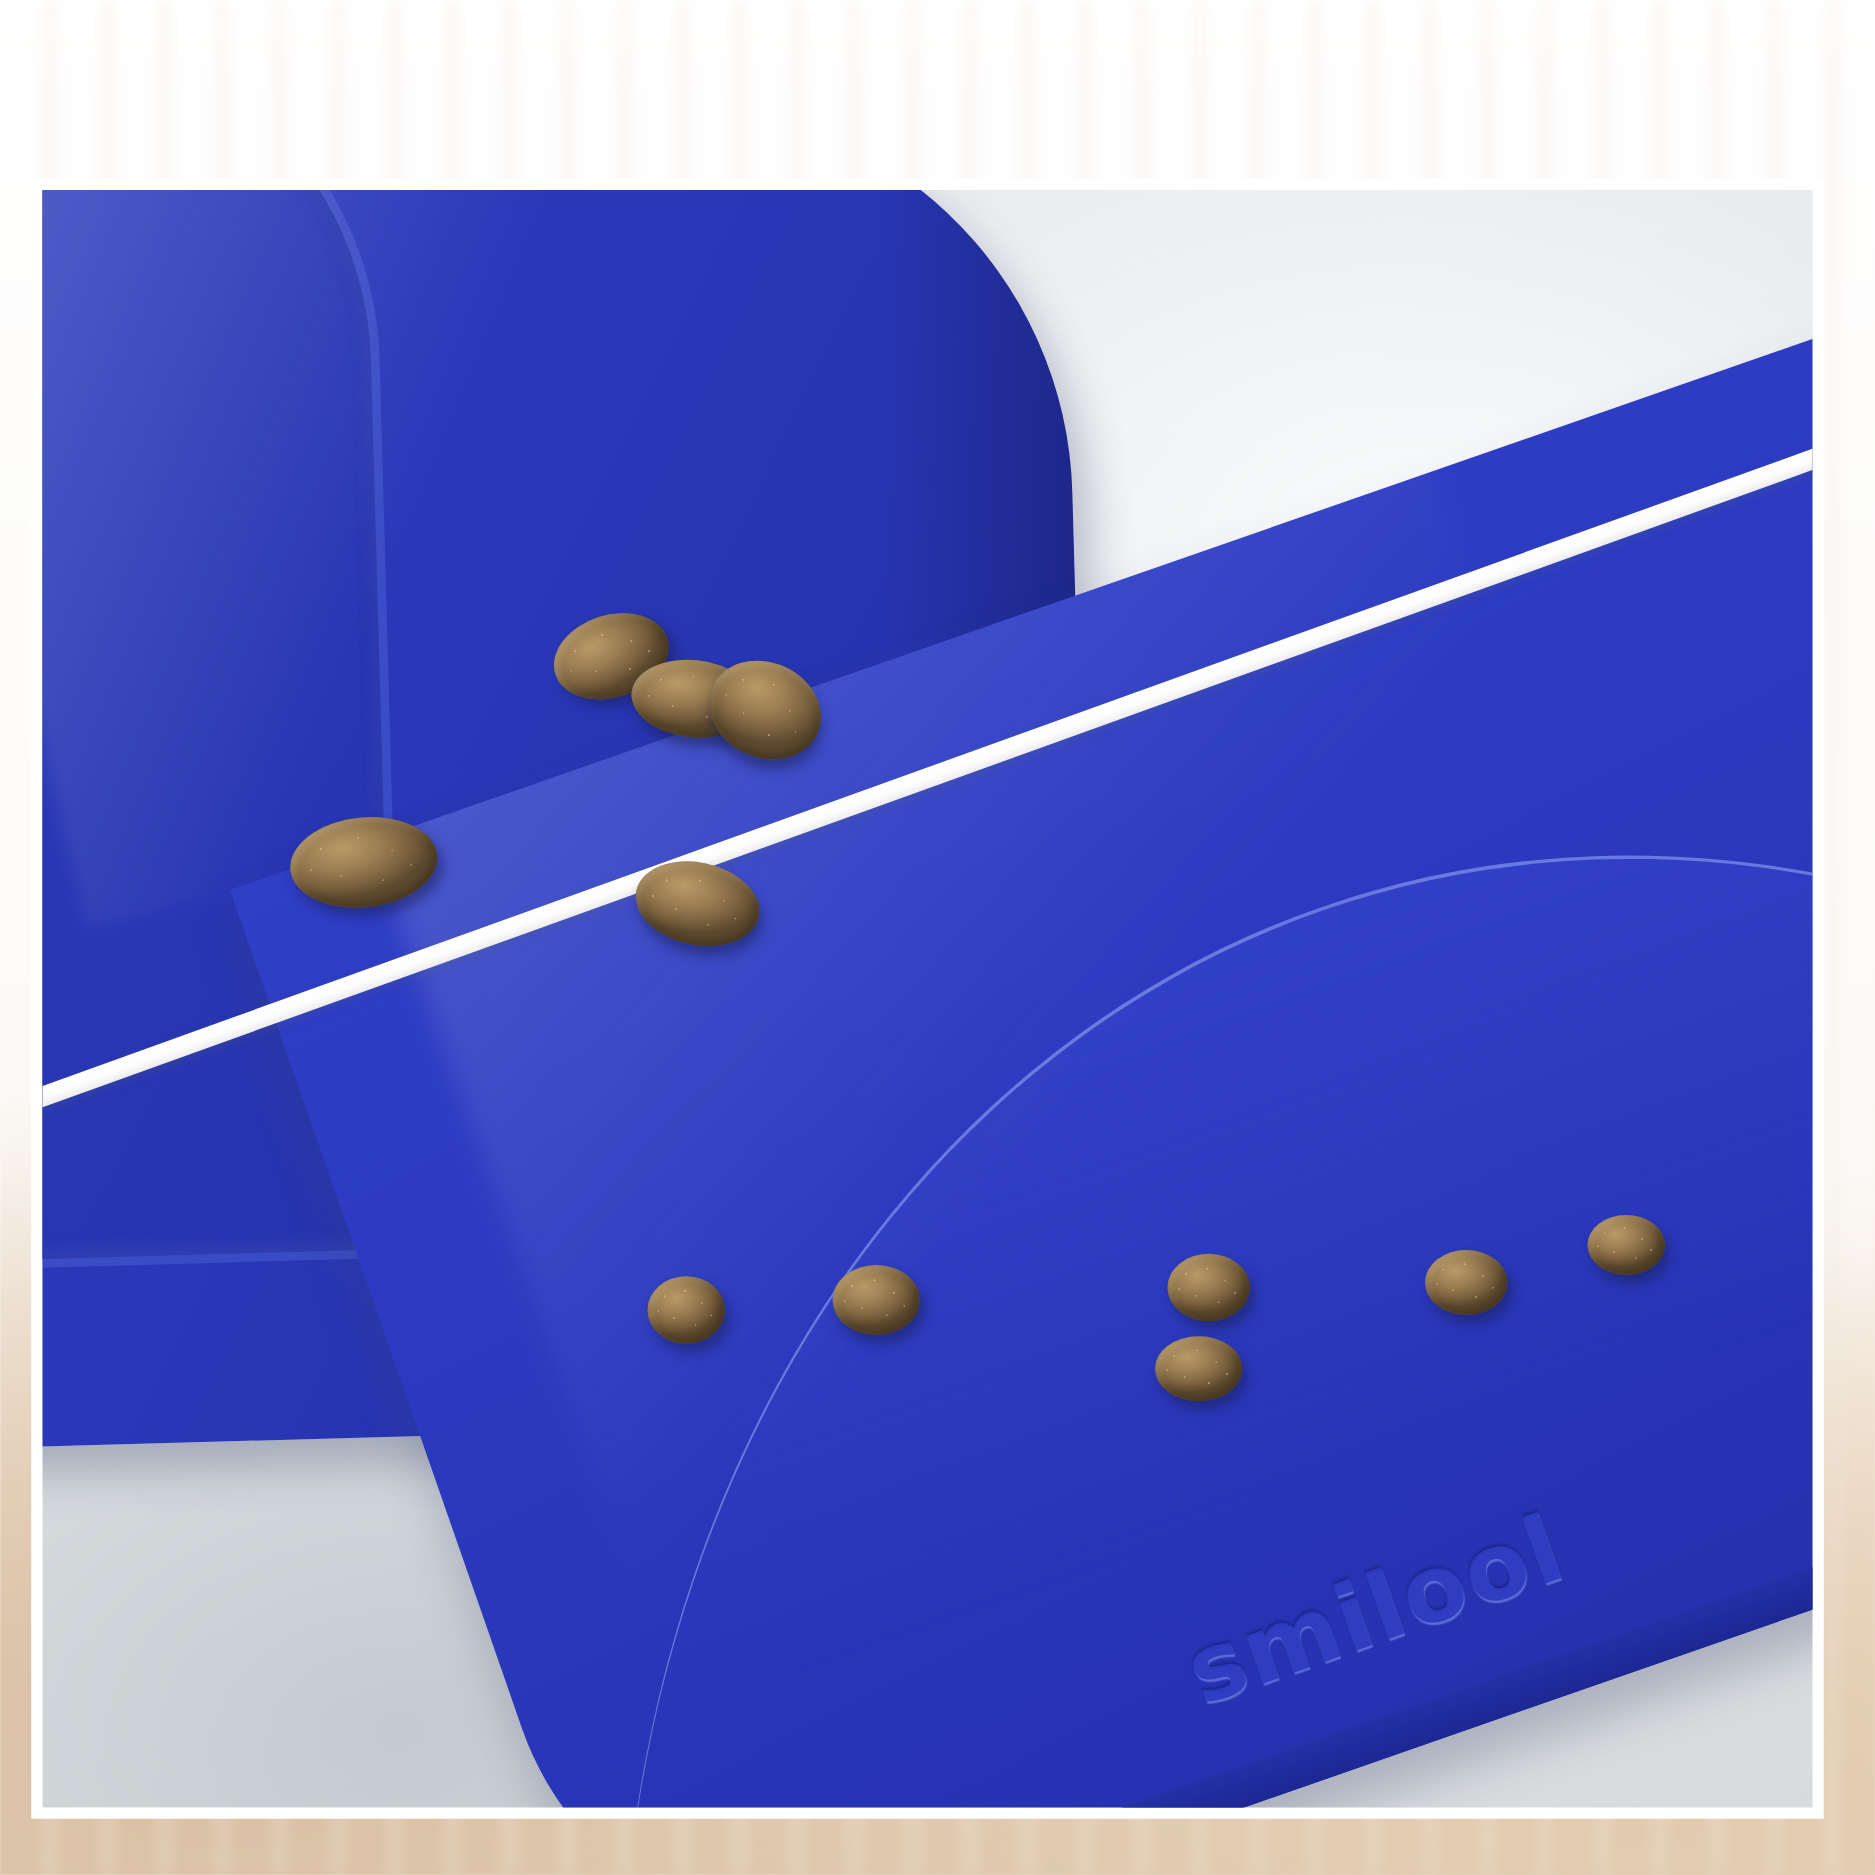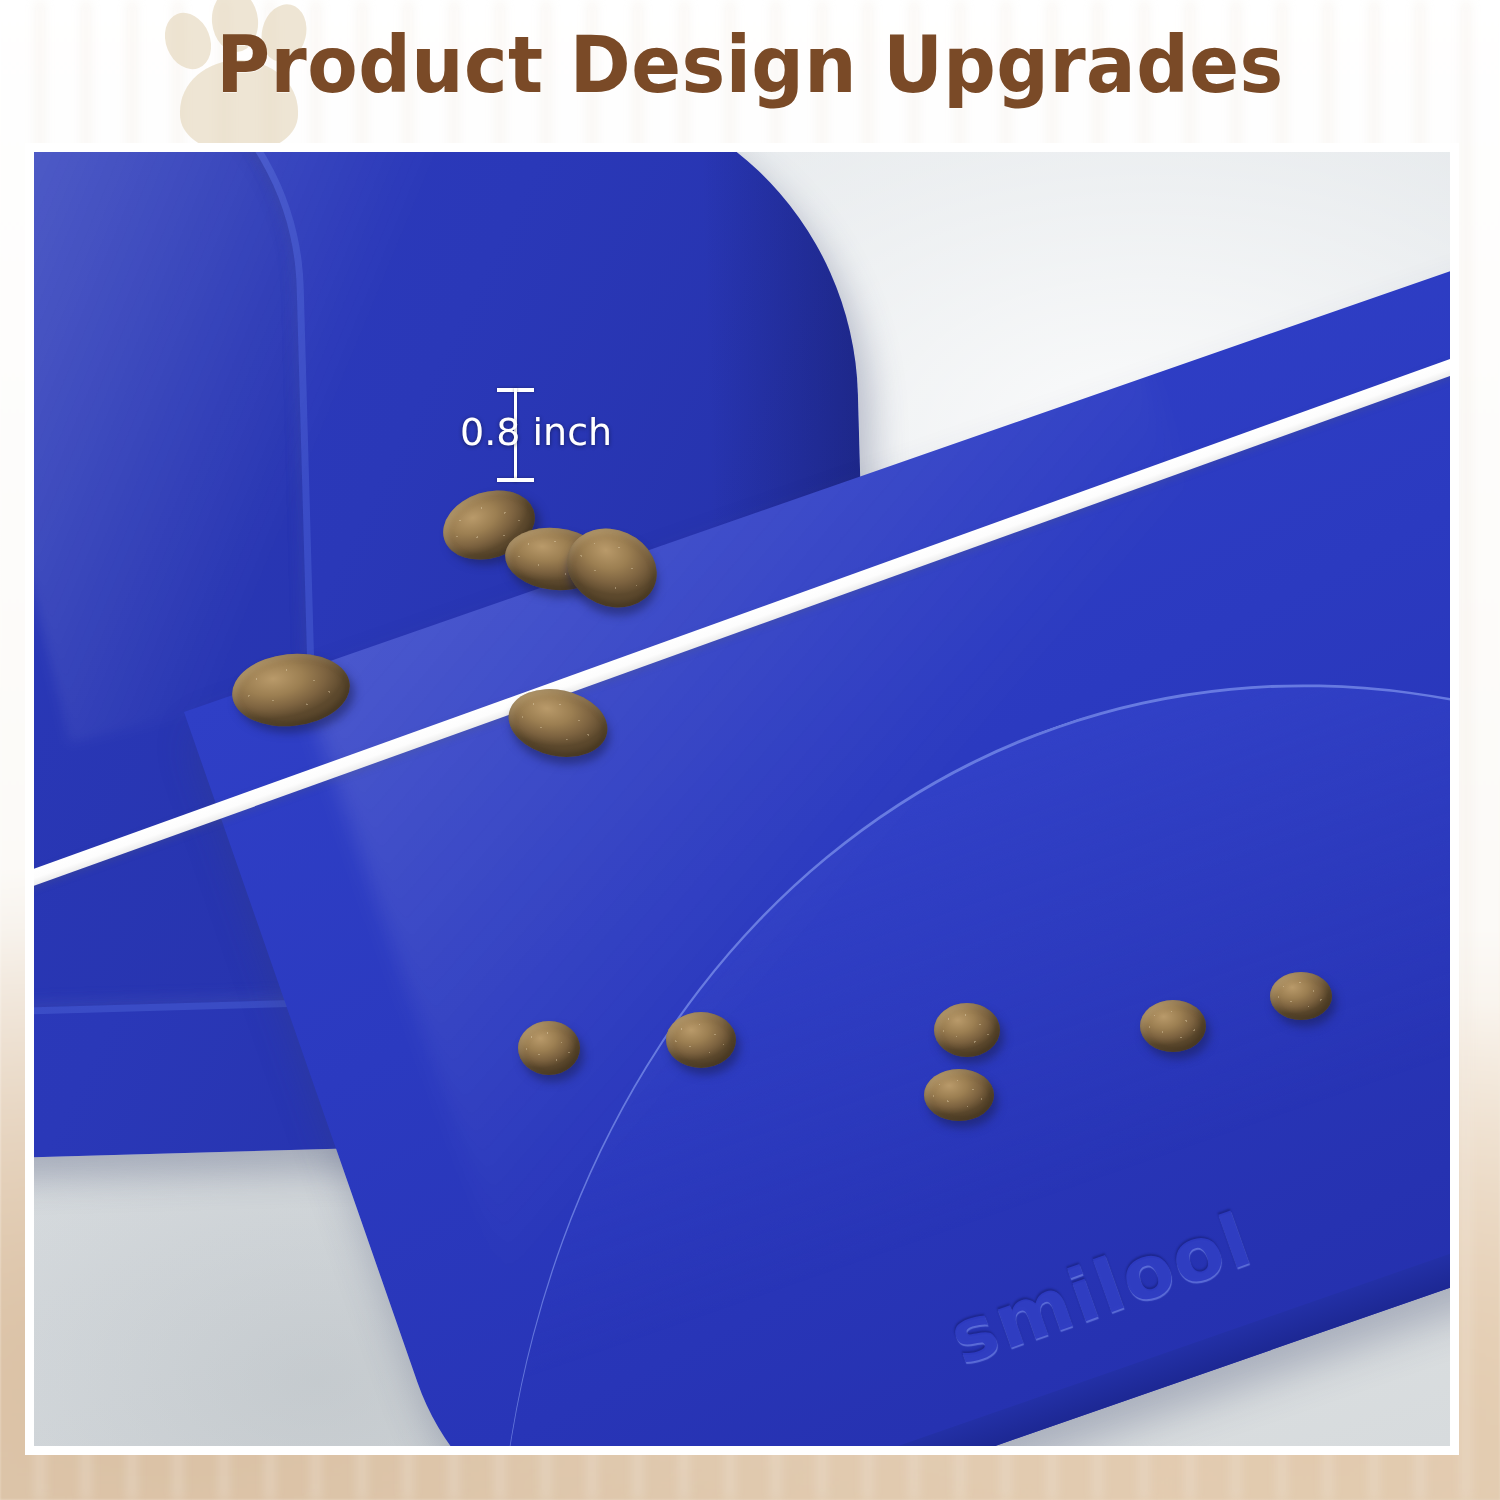--- a/index.html
+++ b/index.html
@@ -147,29 +147,20 @@
       radial-gradient(1.6px 1.6px at 14% 52%, #e2d0ab 50%, transparent 51%);}
 </style>
 </head>
 <body>
 
 <div id="stage">
 
   <div class="backdrop"></div>
   <div class="backdrop-streaks"></div>
 
-  <div class="header">
-    <div class="paw">
-      <i class="t1"></i>
-        <i class="t2"></i>
-        <i class="t3"></i>
-        <i class="pad"></i>
-    </div>
-    <h1>Product Design Upgrades</h1>
-  </div>
 
   <div class="frame">
     <div class="panel">
       <div class="floor-shade"></div>
 
       <div class="mat-top">
         <div class="well"></div>
         <div class="rim-hl"></div>
         <div class="sheen"></div>
         <div class="edge-dark"></div>
@@ -196,23 +187,17 @@
         </div>
       <div id="kib-bot">
           <div class="kib" style="left: 484px; top: 869px; width: 62px; height: 54px; transform: rotate(0deg);"></div>
           <div class="kib" style="left: 632px; top: 860px; width: 70px; height: 56px; transform: rotate(0deg);"></div>
           <div class="kib" style="left: 900px; top: 851px; width: 66px; height: 54px; transform: rotate(0deg);"></div>
           <div class="kib" style="left: 890px; top: 917px; width: 70px; height: 52px; transform: rotate(0deg);"></div>
           <div class="kib" style="left: 1106px; top: 848px; width: 66px; height: 52px; transform: rotate(0deg);"></div>
           <div class="kib" style="left: 1236px; top: 820px; width: 62px; height: 48px; transform: rotate(0deg);"></div>
         </div>
 
-      <div class="dim">
-        <div class="cap top"></div>
-        <div class="line"></div>
-        <div class="cap bot"></div>
-        <div class="label">0.8 inch</div>
-      </div>
 
 
     </div>
   </div>
 </div>
 
 </body></html>

